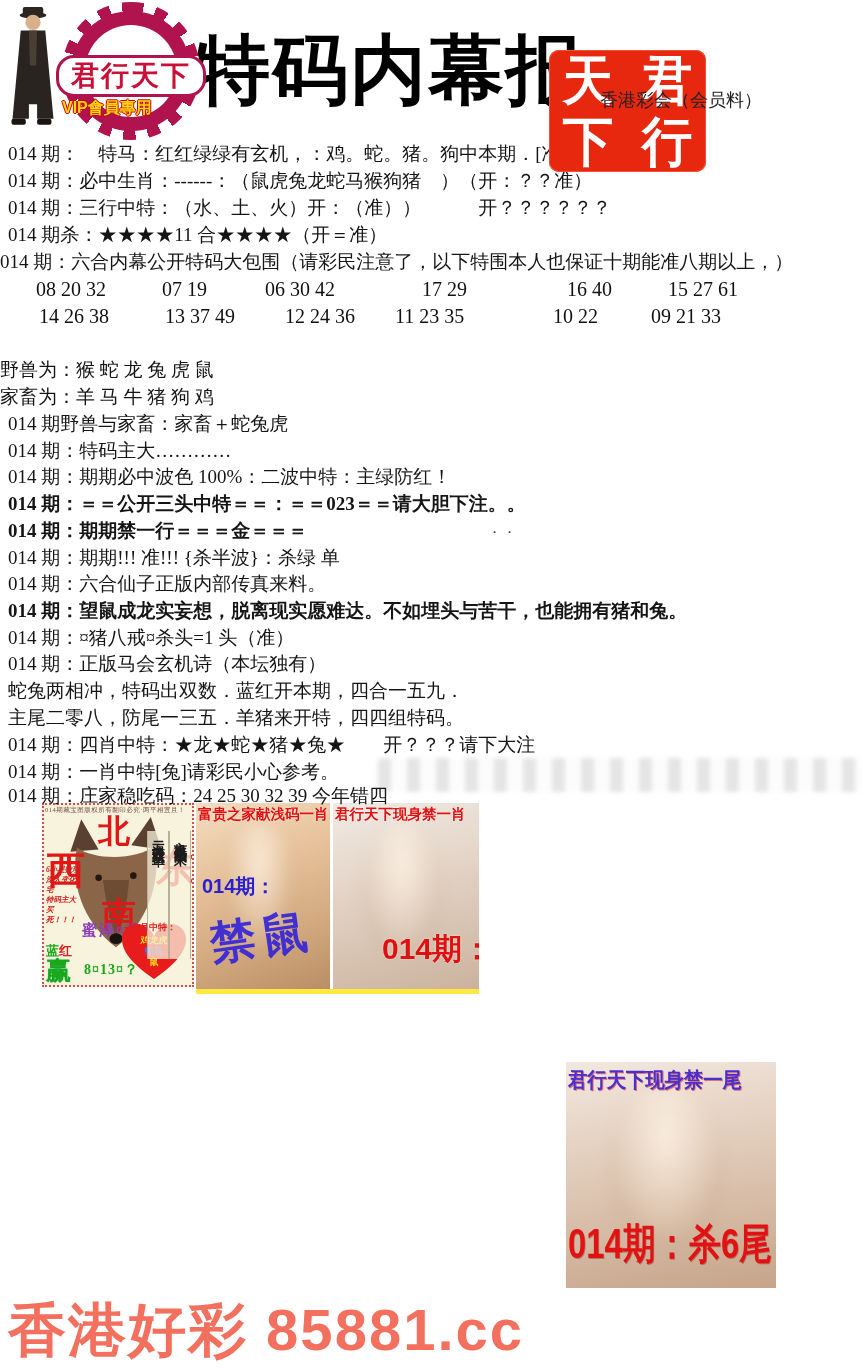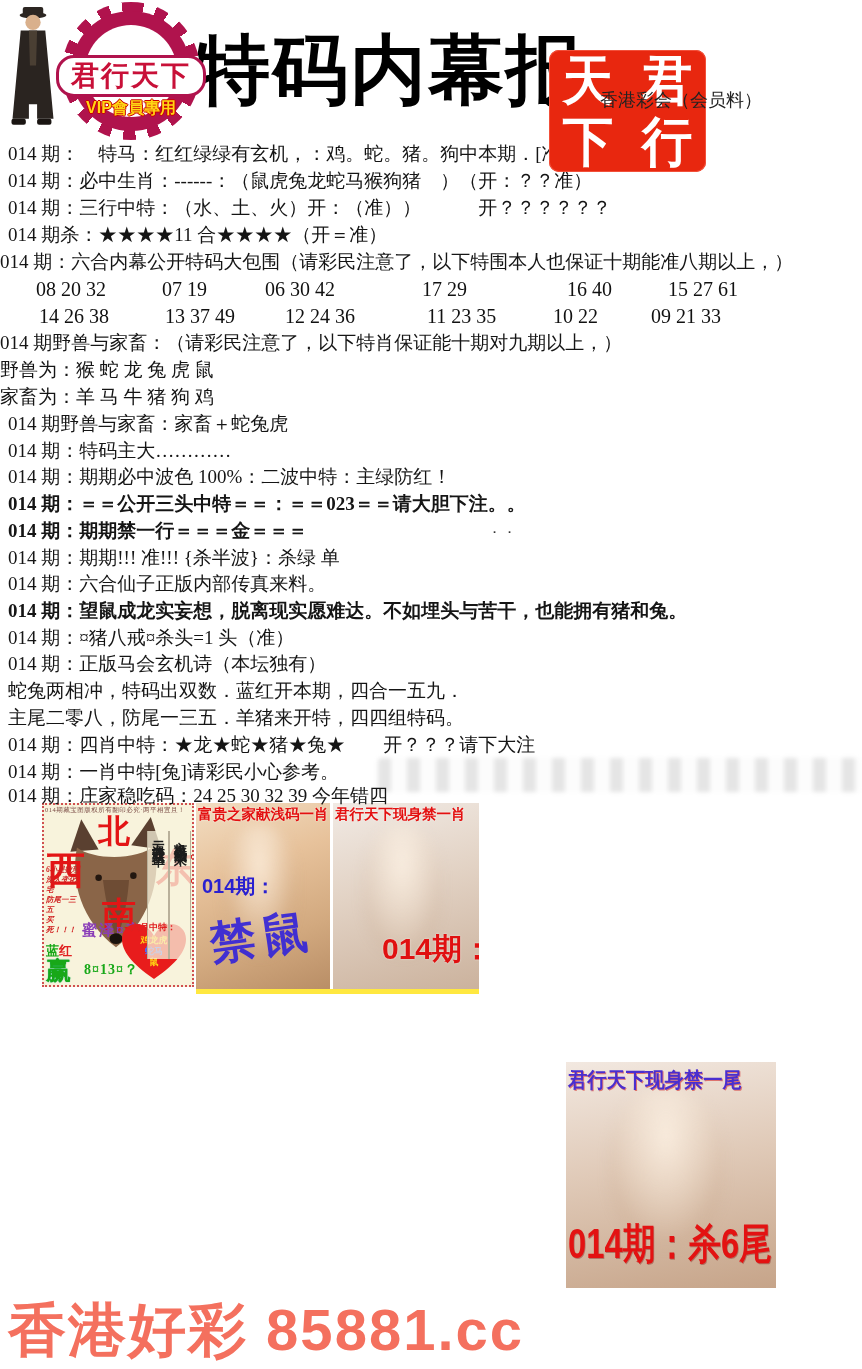--- a/index.html
+++ b/index.html
@@ -8,21 +8,21 @@
   
   .man{position:absolute;left:2px;top:4px;width:62px;height:128px;z-index:4;}
   .logo{position:absolute;left:62px;top:2px;width:138px;height:138px;z-index:5;}
   .burst{position:absolute;inset:0;border-radius:50%;
          background:repeating-conic-gradient(#b0134d 0deg 11deg,#ffffff 11deg 22deg);}
   .ring{position:absolute;inset:9px;border-radius:50%;background:#b0134d;}
   .ringcenter{position:absolute;inset:23px;border-radius:50%;background:#ffffff;}
   .band{position:absolute;left:-6px;right:-6px;top:53px;height:36px;background:#fff;
         border:3px solid #b0134d;border-radius:18px;display:flex;align-items:center;justify-content:center;
         font-family:"Liberation Sans",sans-serif;font-weight:bold;color:#c81038;font-size:28px;letter-spacing:2px;}
-  .vip{position:absolute;left:0;right:0;top:96px;text-align:center;color:#ffd614;font-weight:bold;
+  .vip{position:absolute;left:0;right:0;top:96px;color:#ffd614;font-weight:bold;
        font-size:16px;font-family:"Liberation Sans",sans-serif;
        text-shadow:1px 0 #c00,-1px 0 #c00,0 1px #c00,0 -1px #c00;}
   .title{position:absolute;left:194px;top:20px;font-size:76px;font-weight:700;color:#000;
          letter-spacing:2px;z-index:2;white-space:nowrap;}
   .subtitle{position:absolute;left:600px;top:88px;font-size:18px;color:#222;z-index:7;white-space:nowrap;}
   .seal{position:absolute;left:549px;top:50px;width:157px;height:122px;background:#e8270f;border-radius:10px;
         z-index:6;display:grid;grid-template-columns:1fr 1fr;grid-template-rows:1fr 1fr;
         align-items:center;justify-items:center;color:#fff;font-weight:800;font-size:48px;line-height:1;
         box-shadow:0 0 0 1px #f2503a inset;}
   .seal span{transform:scale(1.05,1.12);}
@@ -138,26 +138,25 @@
     <span style="left:162px">07 19</span>
     <span style="left:265px">06 30 42</span>
     <span style="left:422px">17 29</span>
     <span style="left:567px">16 40</span>
     <span style="left:668px">15 27 61</span>
   </div>
   <div class="numrow" style="top:305px">
     <span style="left:39px">14 26 38</span>
     <span style="left:165px">13 37 49</span>
     <span style="left:285px">12 24 36</span>
-    <span style="left:427px">11 23 35</span>
+    <span style="left:395px">11 23 35</span>
     <span style="left:553px">10 22</span>
     <span style="left:651px">09 21 33</span>
   </div>
 
-  <div class="tl l0" style="top:331px">014 期野兽与家畜：（请彩民注意了，以下特肖保证能十期对九期以上，）</div>
   <div class="tl l0" style="top:358px">野兽为：猴 蛇 龙 兔 虎 鼠</div>
   <div class="tl l0" style="top:385px">家畜为：羊 马 牛 猪 狗 鸡</div>
   <div class="tl" style="top:412px">014 期野兽与家畜：家畜＋蛇兔虎</div>
   <div class="tl" style="top:439px">014 期：特码主大…………</div>
   <div class="tl" style="top:465px">014 期：期期必中波色 100%：二波中特：主绿防红！</div>
   <div class="tl heavy" style="top:492px">014 期：＝＝公开三头中特＝＝：＝＝023＝＝请大胆下注。。</div>
   <div class="tl heavy" style="top:519px">014 期：期期禁一行＝＝＝金＝＝＝</div>
   <div class="dots">．．</div>
   <div class="tl" style="top:546px">014 期：期期!!! 准!!! {杀半波}：杀绿 单</div>
   <div class="tl" style="top:572px">014 期：六合仙子正版内部传真来料。</div>
@@ -188,21 +187,21 @@
     <div class="cmp e">东</div>
     <div class="cmp s">南</div>
     <div class="purple">蜜泽¤变</div>
     <div class="vcols">
       <div>玄机选码浅中来</div>
       <div>二五遇六取双单</div>
     </div>
     <div class="lnotes">
       <div>6小星数理</div>
       <div>深人变化宅</div>
-      <div>防尾一三五</div>
+      <div>特码主大</div>
       <div>买死！！！</div>
     </div>
     <div class="heart-label">六月中特：</div>
     <div class="heart">
       <svg viewBox="0 0 66 58">
         <path d="M33,56 C10,40 1,28 1,16 C1,7 8,1 16,1 C24,1 30,7 33,13 C36,7 42,1 50,1 C58,1 65,7 65,16 C65,28 56,40 33,56 Z" fill="#e81c1c"></path>
       </svg>
       <div class="ht">
         <div>鸡龙虎</div>
         <div class="bluebit">蛇马</div>

